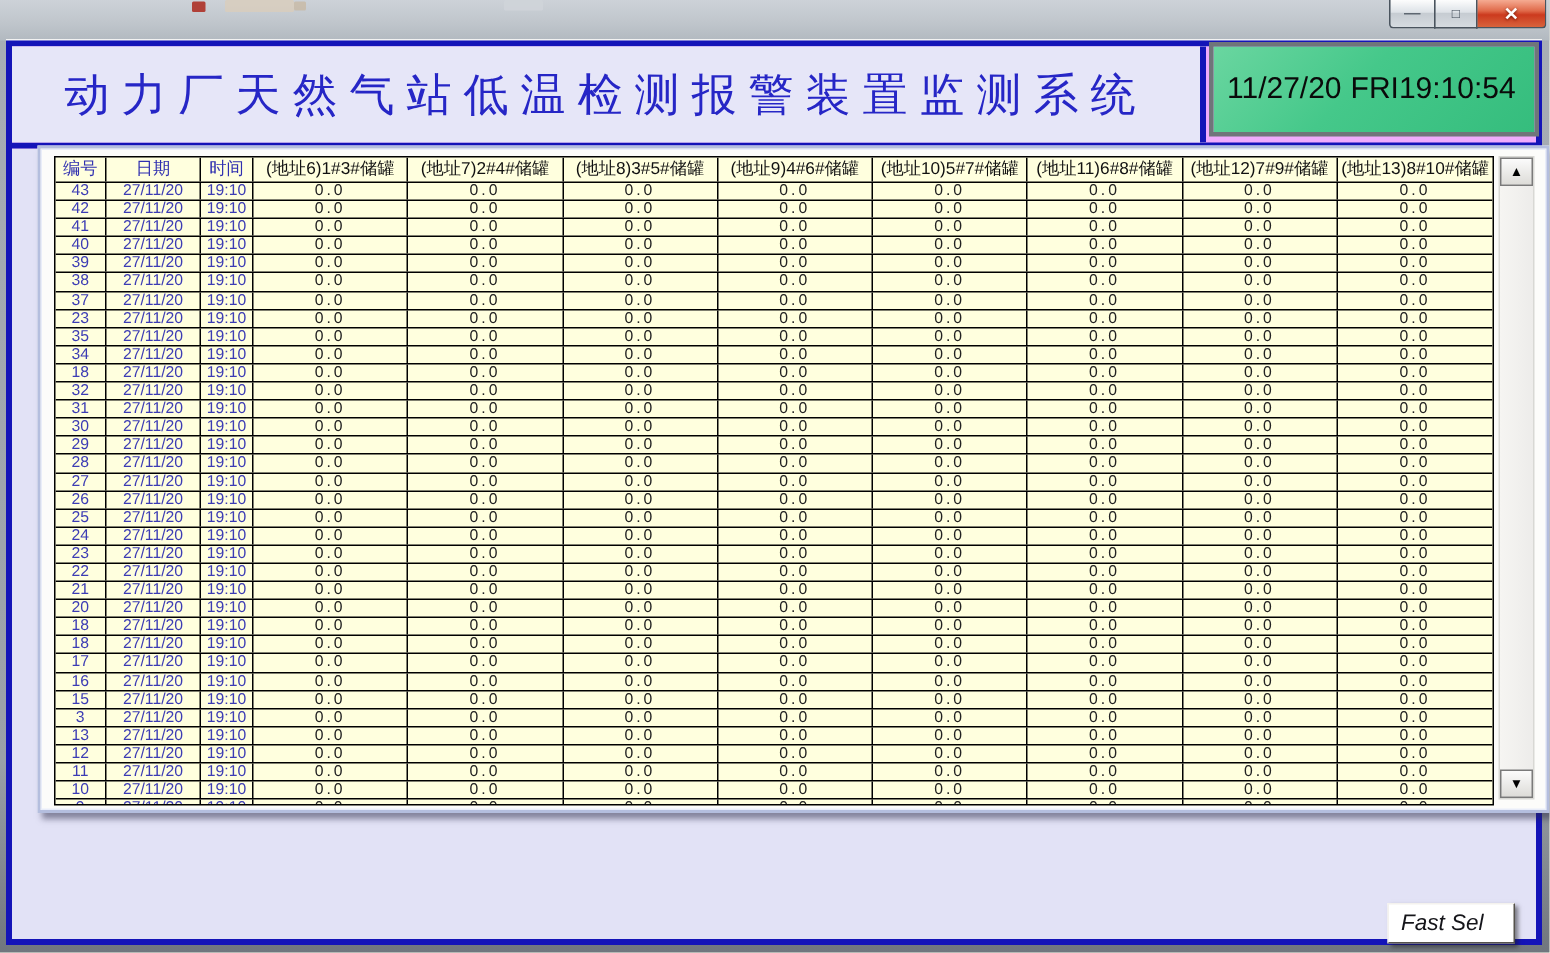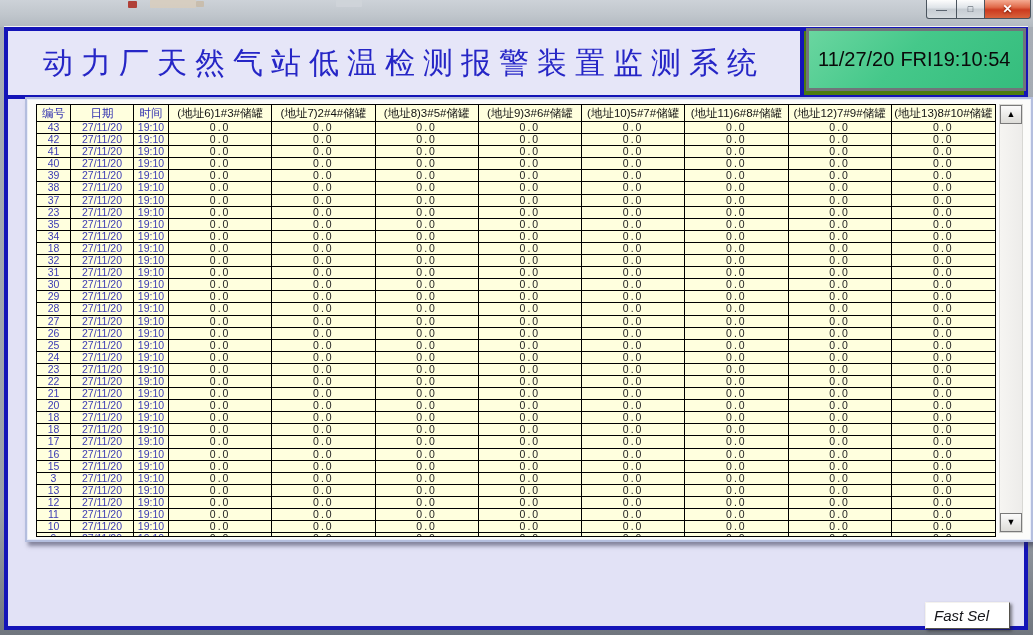--- a/index.html
+++ b/index.html
@@ -31,21 +31,21 @@
     width:47px;margin-left:-1px;border-radius:0 0 3px 0;
     background:linear-gradient(180deg,#f5ab92 0%,#e06a4a 40%,#cc3a1e 55%,#d8633c 100%);
     color:#fff;font-weight:bold;font-size:12px;text-shadow:0 1px 2px #701500;
   }
   
   .app{
     position:absolute;left:4px;top:27px;width:1024px;height:603px;box-sizing:border-box;
     border:4px solid #1414b8;background:#e2e2f6;box-shadow:0 -1px 0 #f2f2f2;
   }
   
-  .header-strip{position:relative;height:64px;border-bottom:4px solid #1414b8;background:#4d7c0f;}
+  .header-strip{position:relative;height:64px;border-bottom:4px solid #1414b8;background:#f0abfc;}
   .title-zone{
     position:absolute;left:0;top:0;bottom:0;width:792px;border-right:4px solid #1414b8;
     display:flex;align-items:center;justify-content:center;background:#e6e6f8;
   }
   .app-title{
     font-family:"Liberation Serif",serif;font-size:30px;color:#2626c6;
     letter-spacing:8px;white-space:nowrap;
   }
   .clock{
     position:absolute;right:-2px;top:-3px;width:220px;height:63px;box-sizing:border-box;
@@ -142,21 +142,21 @@
 
   <div class="table-panel">
     <div class="grid">
       <div class="g-header">
           <div class="gcell hcell c0">编号</div>
           <div class="gcell hcell c1">日期</div>
           <div class="gcell hcell c2">时间</div>
           <div class="gcell hcell c3">(地址6)1#3#储罐</div>
           <div class="gcell hcell c4">(地址7)2#4#储罐</div>
           <div class="gcell hcell c5">(地址8)3#5#储罐</div>
-          <div class="gcell hcell c6">(地址9)3#6#储罐</div>
+          <div class="gcell hcell c6">(地址9)4#6#储罐</div>
           <div class="gcell hcell c7">(地址10)5#7#储罐</div>
           <div class="gcell hcell c8">(地址11)6#8#储罐</div>
           <div class="gcell hcell c9">(地址12)7#9#储罐</div>
           <div class="gcell hcell c10">(地址13)8#10#储罐</div>
         </div>
       <div>
           <div class="g-row">
             <div class="gcell c0 idx">43</div>
             <div class="gcell c1 idx">27/11/20</div>
             <div class="gcell c2 idx">19:10</div>

